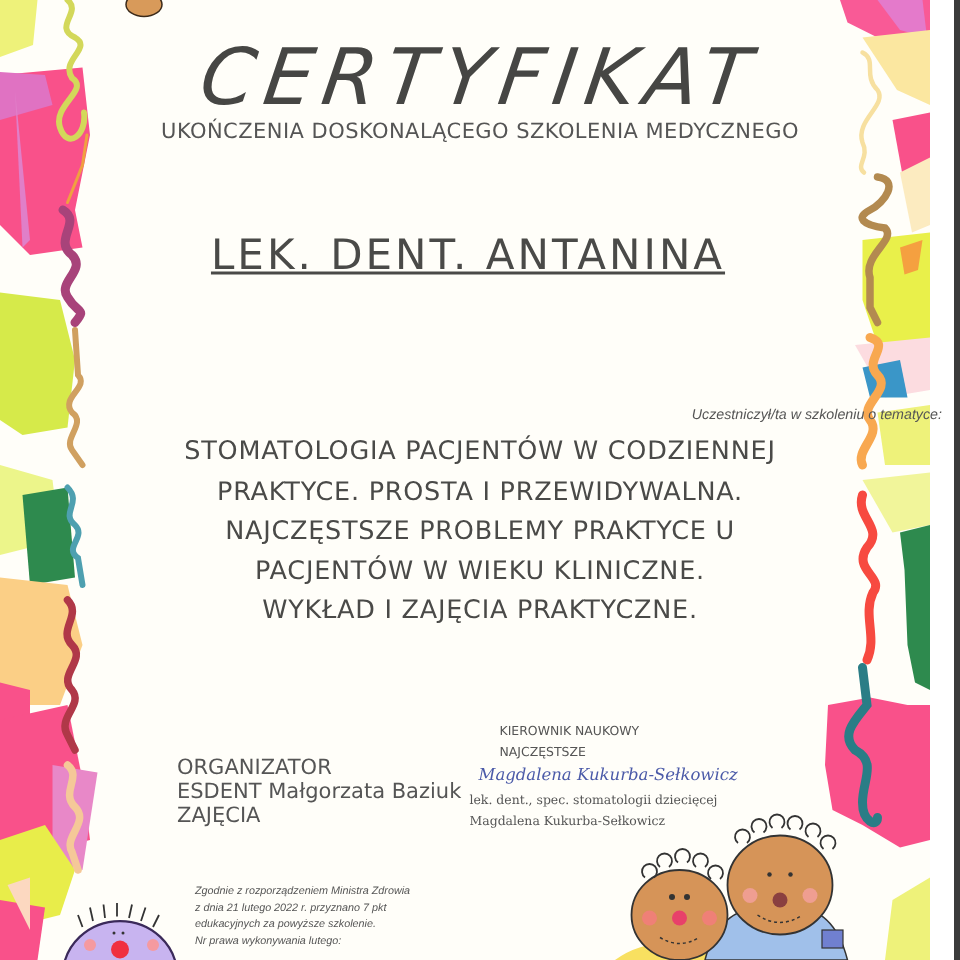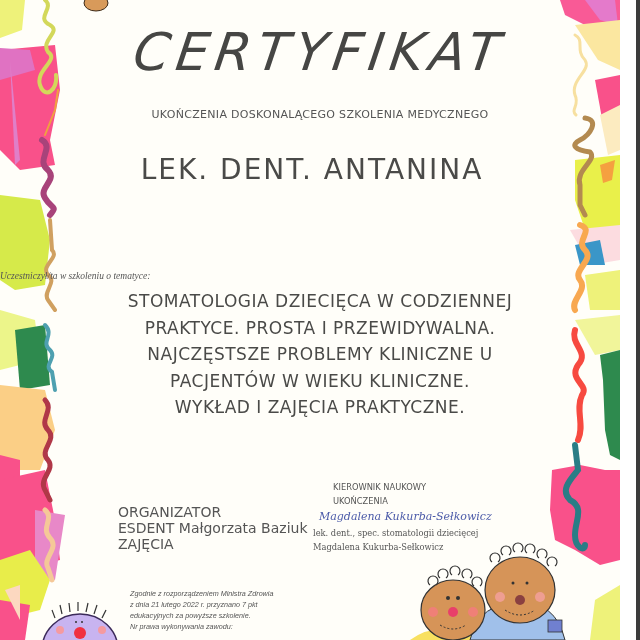--- a/index.html
+++ b/index.html
@@ -2,25 +2,25 @@
 <html><head>
 <meta charset="utf-8">
 <style>
   html, body { margin:0; padding:0; }
   body { width:640px; height:640px; overflow:hidden; background:#fffefa; position:relative; font-family:"DejaVu Sans", sans-serif; color:#4a4a48; }
   .page { position:absolute; left:0; top:0; width:640px; height:640px; background:#fffef9; overflow:hidden; }
   .deco { position:absolute; left:0; top:0; width:640px; height:640px; pointer-events:none; }
   .right-edge { position:absolute; left:620px; top:0; width:16px; height:640px; background:#ffffff; }
   .right-line { position:absolute; left:636px; top:0; width:4px; height:640px; background:#3b3b3b; }
   .title { position:absolute; left:0; width:640px; top:22px; text-align:center; font-family:"DejaVu Sans", sans-serif; font-style:italic; font-size:52px; letter-spacing:6px; color:#464644; transform:skewX(-8deg); }
-  .subtitle { position:absolute; left:0; width:640px; top:108px; text-align:center; font-size:11px; letter-spacing:0.3px; color:#555; }
-  .name { position:absolute; left:0; width:624px; text-align:center; font-size:28px; letter-spacing:2px; color:#4a4a48; }
+  .subtitle { position:absolute; left:0; width:640px; top:80px; text-align:center; font-size:14px; letter-spacing:0.3px; color:#555; }
+  .name { position:absolute; left:0; width:624px; text-align:center; font-size:28px; letter-spacing:2px; color:#4a4a48;text-decoration:underline; }
   .name.l1 { top:153px; }
   .name.l2 { top:198px; }
-  .intro { position:absolute; left:0; width:628px; top:271px; text-align:left; font-family:Liberation Serif, serif; font-style:italic; font-size:9.5px; color:#555; }
+  .intro { position:absolute; left:0; width:628px; top:271px; text-align:right; font-family:Liberation Sans, sans-serif; font-style:italic; font-size:9.5px; color:#555; }
   .topic { position:absolute; left:80px; width:480px; top:288px; text-align:center; font-size:17px; line-height:26.5px; letter-spacing:0.5px; color:#4a4a48; }
   .org { position:absolute; left:118px; top:504px; font-size:14px; line-height:16px; color:#555; }
   .lect { position:absolute; left:333px; top:480px; font-size:8.3px; line-height:14px; color:#555; }
   .lect .sig { font-family:"DejaVu Serif", serif; font-style:italic; color:#4b5aa8; font-size:11px; height:18px; line-height:18px; margin-left:-14px; }
   .lect .it { font-family:"DejaVu Serif", serif; margin-left:-20px; }
   .note { position:absolute; left:130px; top:588px; font-family:Liberation Sans, sans-serif; font-style:italic; font-size:7.2px; line-height:11px; color:#555; }
 </style>
 </head>
 <body>
 
@@ -138,40 +138,40 @@
   <div class="right-line"></div>
 
   <div class="title">CERTYFIKAT</div>
   <div class="subtitle">UKOŃCZENIA DOSKONALĄCEGO SZKOLENIA MEDYCZNEGO</div>
 
   <div class="name l1">LEK. DENT. ANTANINA</div>
 
   <div class="intro">Uczestniczył/ta w szkoleniu o tematyce:</div>
 
   <div class="topic">
-    <div>STOMATOLOGIA DZIECIĘCA W CODZIENNEJ</div>
+    <div>STOMATOLOGIA PACJENTÓW W CODZIENNEJ</div>
     <div>PRAKTYCE. PROSTA I PRZEWIDYWALNA.</div>
-    <div>NAJCZĘSTSZE PROBLEMY KLINICZNE U</div>
+    <div>NAJCZĘSTSZE PROBLEMY PRAKTYCE U</div>
     <div>PACJENTÓW W WIEKU KLINICZNE.</div>
     <div>WYKŁAD I ZAJĘCIA PRAKTYCZNE.</div>
   </div>
 
   <div class="org">
     <div>ORGANIZATOR</div>
     <div>ESDENT Małgorzata Baziuk</div>
     <div>ZAJĘCIA</div>
   </div>
 
   <div class="lect">
     <div>KIEROWNIK NAUKOWY</div>
-    <div>UKOŃCZENIA</div>
+    <div>NAJCZĘSTSZE</div>
     <div class="sig">Magdalena Kukurba-Sełkowicz</div>
     <div class="it">lek. dent., spec. stomatologii dziecięcej</div>
     <div class="it">Magdalena Kukurba-Sełkowicz</div>
   </div>
 
   <div class="note">
     <div>Zgodnie z rozporządzeniem Ministra Zdrowia</div>
     <div>z dnia 21 lutego 2022 r. przyznano 7 pkt</div>
     <div>edukacyjnych za powyższe szkolenie.</div>
-    <div>Nr prawa wykonywania zawodu:</div>
+    <div>Nr prawa wykonywania lutego:</div>
   </div>
 </div>
 
 </body></html>

